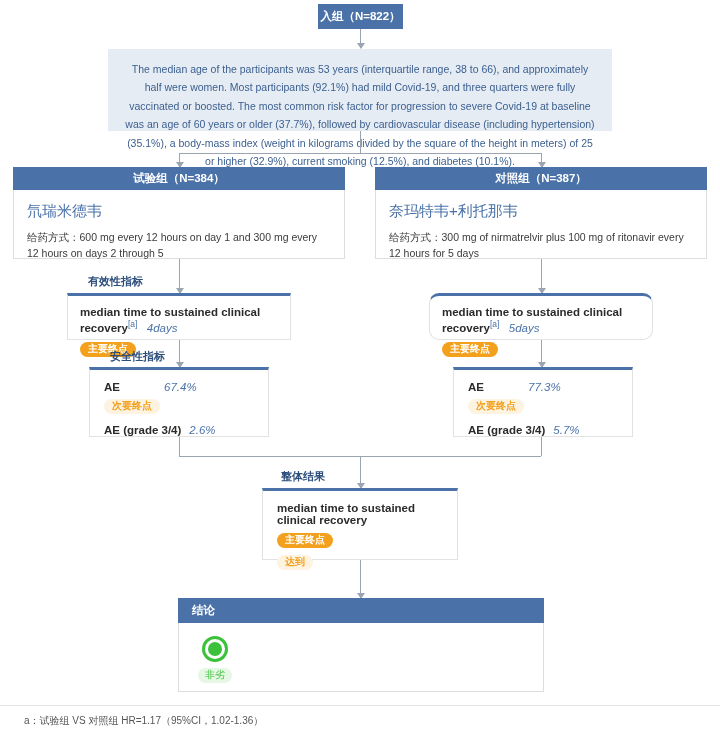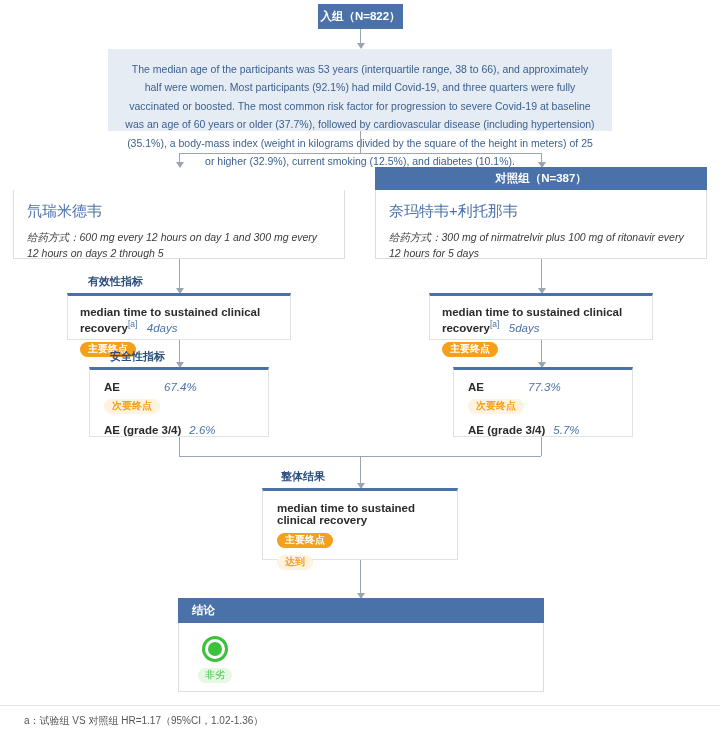--- a/index.html
+++ b/index.html
@@ -102,25 +102,25 @@
     text-align: center;
     padding: 11px 16px 0;
   }
 
   #grp-a-hdr { position: absolute; left: 13px; top: 167px; width: 332px; height: 23px; }
   #grp-a-body { position: absolute; left: 13px; top: 190px; width: 332px; height: 69px; padding: 12px 13px; }
   #grp-b-hdr { position: absolute; left: 375px; top: 167px; width: 332px; height: 23px; }
   #grp-b-body { position: absolute; left: 375px; top: 190px; width: 332px; height: 69px; padding: 12px 13px; }
 
   .drug-name { color: #4a72a8; font-size: 15px; margin-bottom: 9px; }
-  .dose { color: #3b3b3b; font-size: 10.5px; line-height: 1.5; font-style: italic; }
+  .dose { color: #3b3b3b; font-size: 10.5px; line-height: 1.5; }
 
   #lab-eff { left: 88px; top: 274px; }
   #eff-a { position: absolute; left: 67px; top: 293px; width: 224px; height: 47px; padding: 9px 12px 0; }
-  #eff-b { position: absolute; left: 429px; top: 293px; width: 224px; height: 47px; padding: 9px 12px 0; }
+  #eff-b { position: absolute; left: 429px; top: 293px; width: 224px; height: 47px; padding: 9px 12px 0; border-radius: 10px; }
 
   #lab-safe { left: 110px; top: 349px; }
   #safe-a { position: absolute; left: 89px; top: 367px; width: 180px; height: 70px; padding: 11px 14px 0; }
   #safe-b { position: absolute; left: 453px; top: 367px; width: 180px; height: 70px; padding: 11px 14px 0; }
 
   .ae-row { display: flex; align-items: flex-end; }
   .ae-row .metric-name { width: 60px; }
   .ae-row2 { margin-top: 10px; }
   .ae-row2 .metric-name { width: auto; margin-right: 8px; }
 
@@ -166,20 +166,21 @@
 
   <div class="arrow" style="left:360px; top:29px; height:19px;"></div>
 
   <div id="summary-box">The median age of the participants was 53 years (interquartile range, 38 to 66), and approximately half were women. Most participants (92.1%) had mild Covid-19, and three quarters were fully vaccinated or boosted. The most common risk factor for progression to severe Covid-19 at baseline was an age of 60 years or older (37.7%), followed by cardiovascular disease (including hypertension) (35.1%), a body-mass index (weight in kilograms divided by the square of the height in meters) of 25 or higher (32.9%), current smoking (12.5%), and diabetes (10.1%).</div>
 
   <div class="line-v" style="left:360px; top:131px; height:22px;"></div>
   <div class="line-h" style="left:179px; top:153px; width:362px;"></div>
   <div class="arrow" style="left:179px; top:153px; height:14px;"></div>
   <div class="arrow" style="left:541px; top:153px; height:14px;"></div>
 
+  <div id="grp-a-hdr" class="hdr-bar">试验组（N=384）</div>
   <div id="grp-a-body" class="panel">
     <div class="drug-name">氘瑞米德韦</div>
     <div class="dose">给药方式：600 mg every 12 hours on day 1 and 300 mg every 12 hours on days 2 through 5</div>
   </div>
 
   <div id="grp-b-hdr" class="hdr-bar">对照组（N=387）</div>
   <div id="grp-b-body" class="panel">
     <div class="drug-name">奈玛特韦+利托那韦</div>
     <div class="dose">给药方式：300 mg of nirmatrelvir plus 100 mg of ritonavir every 12 hours for 5 days</div>
   </div>

